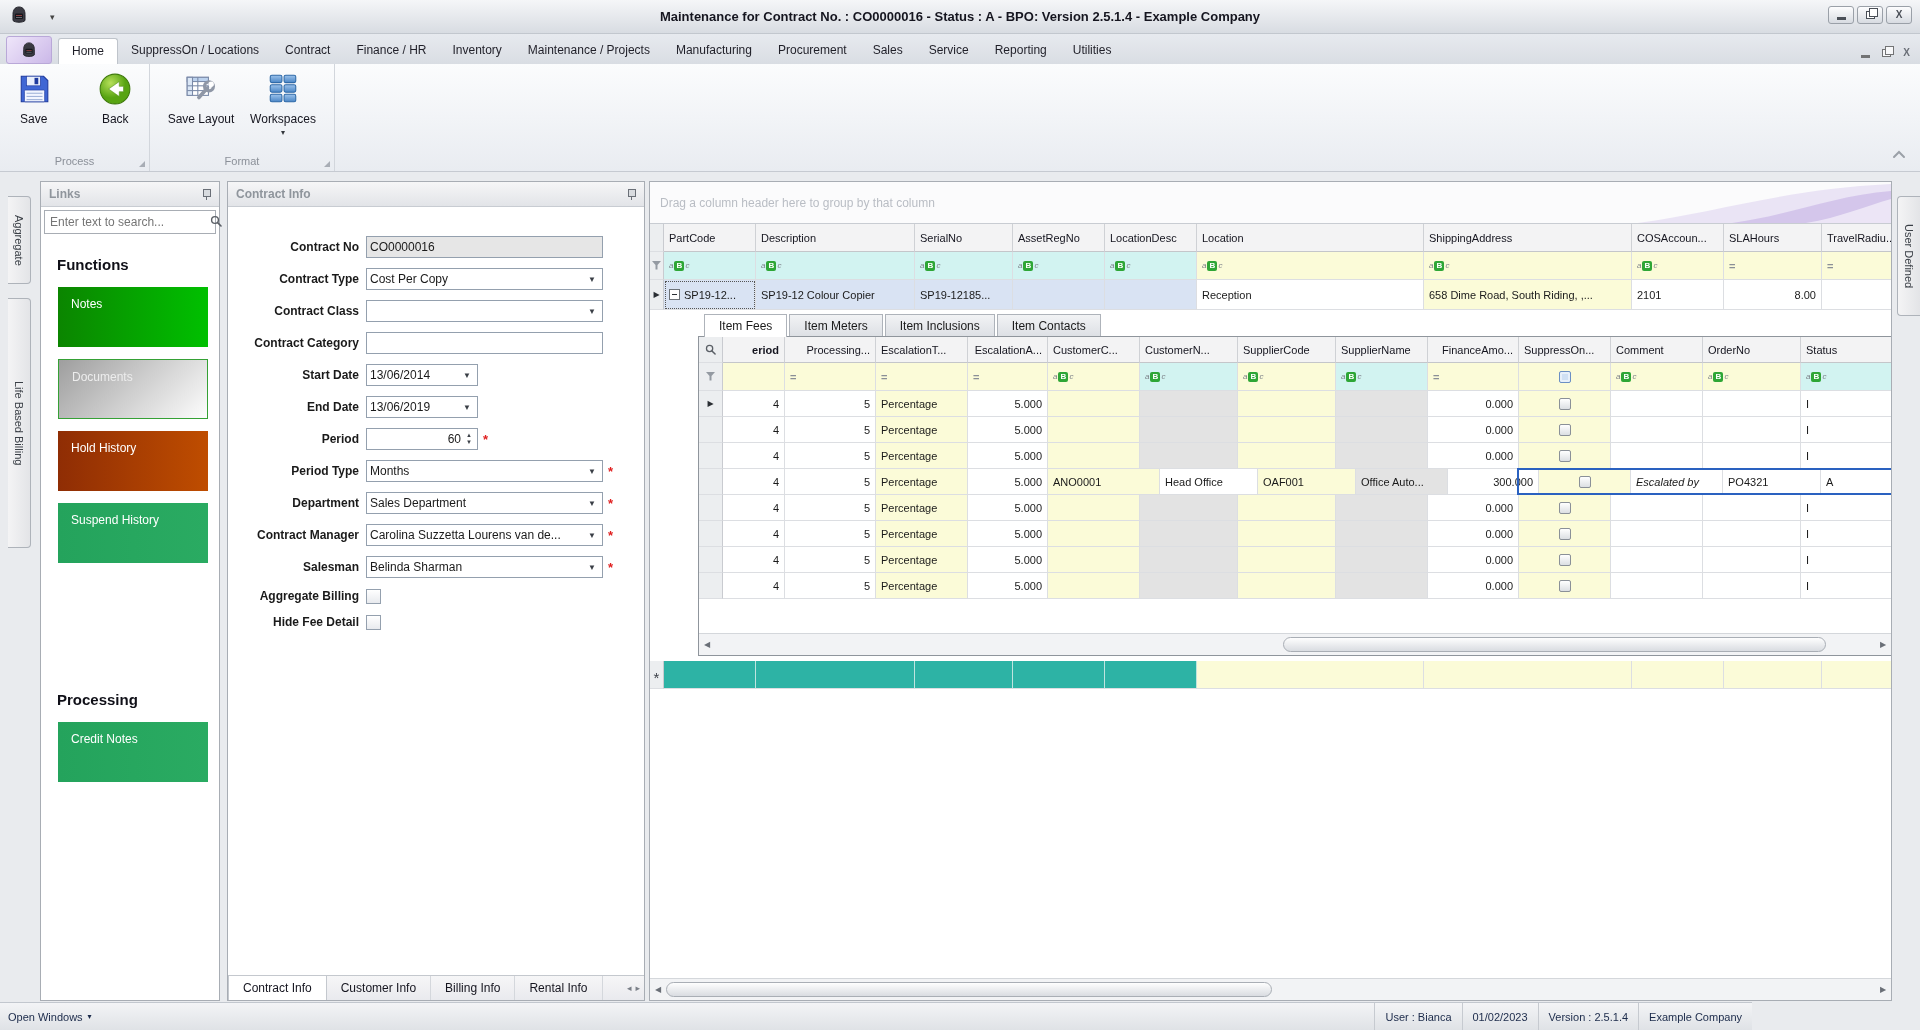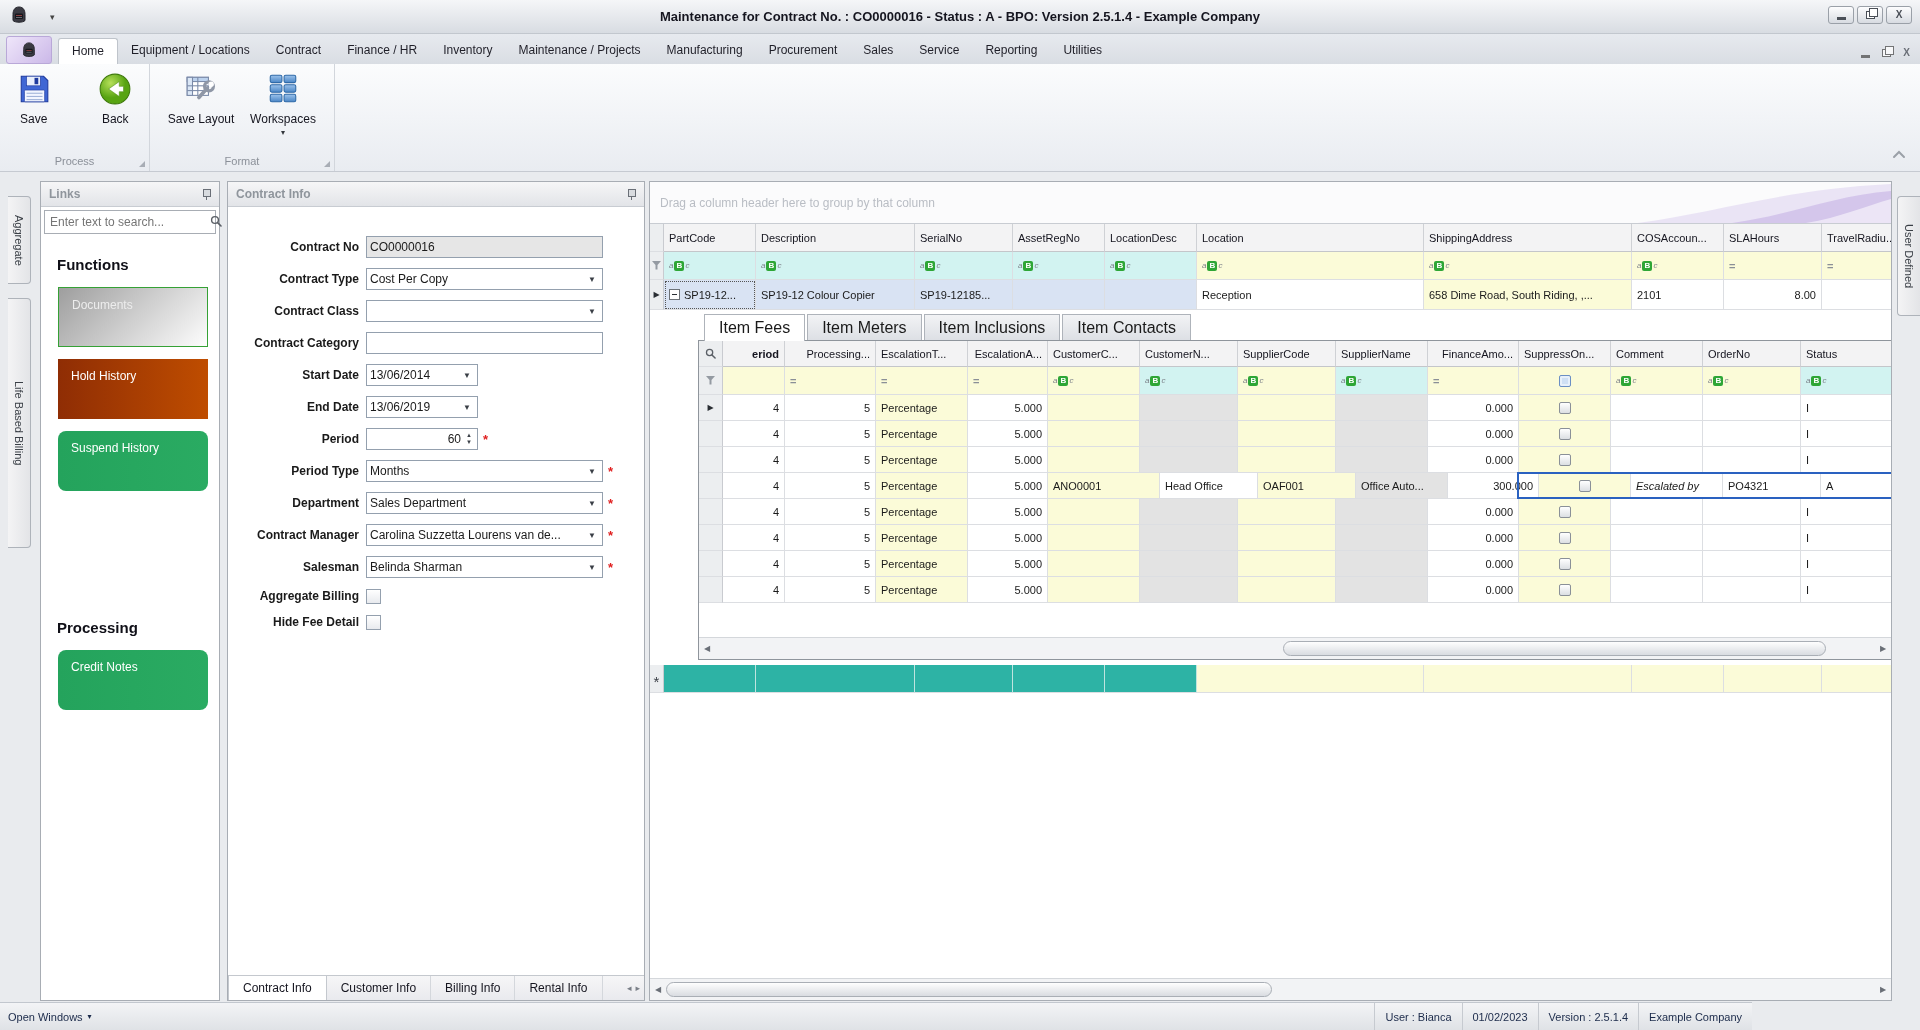--- a/index.html
+++ b/index.html
@@ -70,21 +70,21 @@
   .searchbox input { flex:1; border:none; outline:none; padding:0 5px; font-size:12px;
     font-family:"Liberation Sans",sans-serif; color:#888; background:transparent; }
   .searchbox .mag { margin-right:5px; }
   .lheading { margin:22px 0 14px 16px; font-size:15px; font-weight:bold; color:#101018; }
   .lheading.second { margin-top:128px; }
   .lbtn { width:150px; height:60px; margin:0 0 12px 17px; color:#fff; font-size:12px;
     padding:10px 0 0 13px; cursor:default; }
   .lbtn.green { background:linear-gradient(90deg,#0b8500,#00c000); }
   .lbtn.silver { background:linear-gradient(135deg,#9e9e9e,#fdfdfd); border:1px solid #35a135; color:#ededed; }
   .lbtn.orange { background:linear-gradient(90deg,#8f2d04,#bf4d00); }
-  .lbtn.jade { background:linear-gradient(90deg,#24a35c,#2aab62);border-radius:8px; }
+  .lbtn.jade { background:linear-gradient(90deg,#24a35c,#2aab62); }
 
   
   #contract-panel { left:227px; width:418px; height:820px; }
   #cform { padding-top:24px; }
   .frow { display:flex; align-items:center; height:32px; }
   .frow.cbrow { height:26px; }
   .flabel { width:138px; text-align:right; font-weight:bold; font-size:12px; padding-right:7px; }
   .fld { position:relative; width:237px; height:22px; border:1px solid #94a0ae; background:#fff;
     display:flex; align-items:center; padding:0 3px; font-size:12px; }
   .fld.narrow { width:112px; }
@@ -130,21 +130,21 @@
   .expand-box { width:11px; height:11px; border:1px solid #6d7278; margin-right:4px; position:relative; background:#fff; flex:none;}
   .expand-box:after { content:""; position:absolute; left:2px; top:4px; width:5px; height:1px; background:#2a2e33; }
   .focus-dotted { outline:1px dotted #555; outline-offset:-2px; }
   .cbx { width:12px; height:12px; border:1px solid #8a9098; border-radius:2px;
     background:linear-gradient(#fff,#dcdfe3); margin:0 auto; }
   .cbx.pressed { border:1px solid #6b8fc4; background:#cfe0f4; box-shadow:inset 0 0 0 2px #e7f0fa; }
   .arrow-ind { font-size:8px; color:#2a2e33; }
 
   
   #detail { margin-left:48px; margin-top:4px; width:1194px; }
-  #detail-tabs { display:flex; padding-left:6px; font-size:16px; }
+  #detail-tabs { display:flex; padding-left:6px; font-size:12px; }
   .dtab { padding:4px 14px; background:linear-gradient(#f2f3f5,#dcdfe4); border:1px solid #aeb3ba;
     margin-right:2px; border-bottom:none; }
   .dtab.active { background:#fff; position:relative; z-index:2; }
   #detail-grid { position:relative; border:1px solid #8f959c; background:#fff; margin-top:-1px; }
   #detail-grid .ghead { height:26px; }
   #detail-grid .gcell { height:26px; }
   .dspacer { height:34px; background:#fff; }
   .hscroll { height:22px; background:#f2f3f5; border-top:1px solid #d4d7db;
     position:relative; display:flex; align-items:center; }
   .hs-arrow { width:16px; text-align:center; font-size:8px; color:#6a6f77; }
@@ -207,21 +207,21 @@
   <div class="logo-btn">
     <svg width="16" height="16" viewBox="0 0 18 18">
         <path d="M9 1C4.5 1 3 4.5 3 8.5L3 14.5C5 16.8 13 16.8 15 14.5L15 8.5C15 4.5 13.5 1 9 1Z" fill="#3a3a42" stroke="#23232a"></path>
         <rect x="5" y="7.5" width="8" height="5.5" rx="1" fill="#17171d"></rect>
         <rect x="6" y="9" width="6" height="1" fill="#8a4040"></rect>
         <rect x="6" y="11" width="6" height="1" fill="#666a72"></rect>
       </svg>
   </div>
   <div id="ribbon-tabs" style="display:flex;">
       <div class="rtab active">Home</div>
-      <div class="rtab">Equipment / Locations</div>
+      <div class="rtab">SuppressOn / Locations</div>
       <div class="rtab">Contract</div>
       <div class="rtab">Finance / HR</div>
       <div class="rtab">Inventory</div>
       <div class="rtab">Maintenance / Projects</div>
       <div class="rtab">Manufacturing</div>
       <div class="rtab">Procurement</div>
       <div class="rtab">Sales</div>
       <div class="rtab">Service</div>
       <div class="rtab">Reporting</div>
       <div class="rtab">Utilities</div>
@@ -342,20 +342,21 @@
       <input placeholder="Enter text to search..." style="">
       <span class="mag">
         <svg width="12" height="12" viewBox="0 0 12 12">
             <circle cx="5" cy="5" r="3.4" fill="none" stroke="#5a5f66" stroke-width="1.4"></circle>
             <line x1="7.6" y1="7.6" x2="11" y2="11" stroke="#5a5f66" stroke-width="1.6" stroke-linecap="round"></line>
           </svg>
       </span>
     </div>
     <div id="links-body">
         <div class="lheading">Functions</div>
+        <div class="lbtn green">Notes</div>
         <div class="lbtn silver">Documents</div>
         <div class="lbtn orange">Hold History</div>
         <div class="lbtn jade">Suspend History</div>
         <div class="lheading second">Processing</div>
         <div class="lbtn jade">Credit Notes</div>
       </div>
   </div>
 
   <div id="contract-panel" class="panel">
     <div class="phead">

